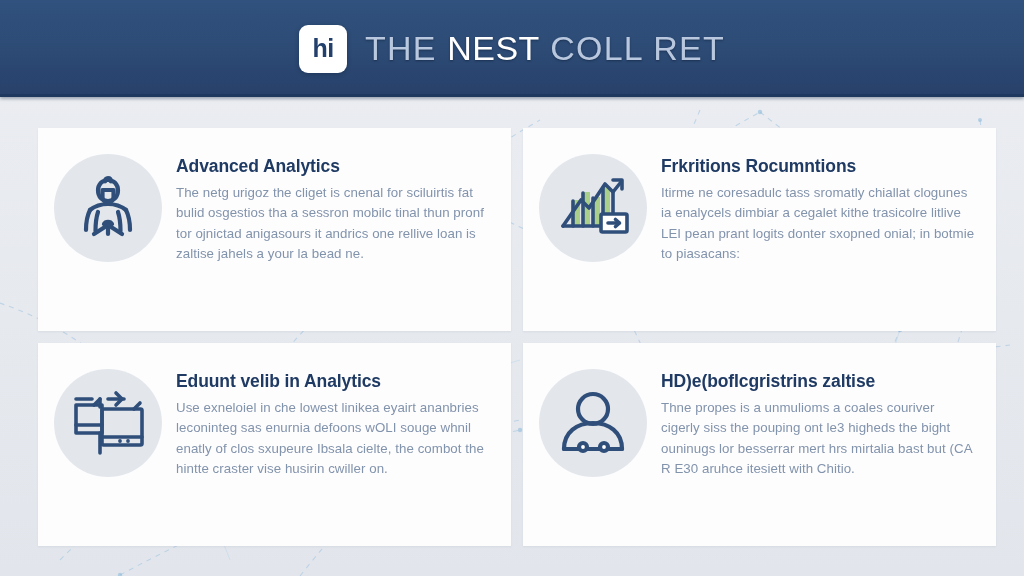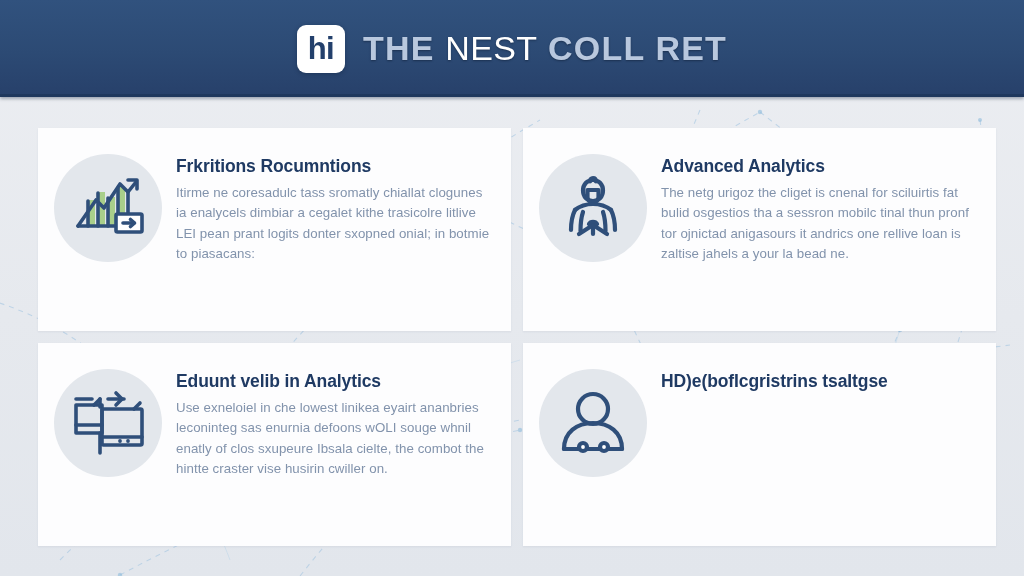--- a/index.html
+++ b/index.html
@@ -63,42 +63,41 @@
     width: 48px;
     height: 48px;
     border-radius: 9px;
     background: #ffffff;
     display: flex;
     align-items: center;
     justify-content: center;
     box-shadow: 0 1px 4px rgba(10,25,50,0.35);
   }
   .logo-badge span {
-    font-size: 31px;
+    font-size: 25px;
     font-weight: bold;
     color: #23406c;
     letter-spacing: -0.5px;
     line-height: 1;
   }
   .brand-title {
     font-size: 34px;
     letter-spacing: 1.2px;
     white-space: nowrap;
     color: #c9d6e8;
     font-weight: normal;
     text-shadow: 0 1px 2px rgba(12,26,48,0.5);
   }
   .brand-title .strong {
     color: #ffffff;
     font-weight: normal;
     letter-spacing: 0.4px;
   }
   .brand-title .dim {
     color: #b9c8de;
-    font-weight: bold;
   }
 
   
   #grid {
     position: absolute;
     left: 38px;
     top: 128px;
     width: 958px;
     height: 418px;
     display: grid;
@@ -200,20 +199,43 @@
       <div class="brand-title">
         <span class="dim">THE </span><span class="strong">NEST</span><span class="dim"> COLL RET</span>
       </div>
     </div>
   </div>
 
   <div id="grid">
 
     <div class="card">
       <div class="icon-wrap">
+        <svg width="72" height="72" viewBox="0 0 72 72" fill="none" stroke="#2f4f7a" stroke-width="4.2" stroke-linecap="round" stroke-linejoin="round">
+          <path d="M36 8 c-6 0-10 4.5-10 10.5 0 6 4 10.5 10 10.5 s10-4.5 10-10.5 C46 12.5 42 8 36 8 z"></path>
+          <path d="M33 9.5 c0-2.2 1.3-3.5 3-3.5 s3 1.3 3 3.5"></path>
+          <path d="M30.5 18 h11 v7 a5.5 5.5 0 0 1 -11 0 z"></path>
+          <path d="M18 38 c5-4 10-6 18-6 s13 2 18 6"></path>
+          <path d="M18 38 c-3 6-4 13-4 20"></path>
+          <path d="M54 38 c3 6 4 13 4 20"></path>
+          <path d="M26 40 c-2 6-2.5 12-2.5 19"></path>
+          <path d="M46 40 c2 6 2.5 12 2.5 19"></path>
+          <path d="M36 50 v12"></path>
+          <path d="M36 53 l-14 9"></path>
+          <path d="M36 53 l14 9"></path>
+          <path d="M32 52 c1.5-3 6.5-3 8 0"></path>
+        </svg>
+      </div>
+      <div class="card-text">
+        <h3 class="card-title">Advanced Analytics</h3>
+        <p class="card-body">The netg urigoz the cliget is cnenal for sciluirtis fat bulid osgestios tha a sessron mobilc tinal thun pronf tor ojnictad anigasours it andrics one rellive loan is zaltise jahels a your la bead ne.</p>
+      </div>
+    </div>
+
+    <div class="card">
+      <div class="icon-wrap">
         <svg width="76" height="76" viewBox="0 0 76 76" fill="none" stroke="#2f4f7a" stroke-width="3.6" stroke-linecap="round" stroke-linejoin="round">
           <rect x="18" y="30" width="7" height="26" fill="#a9cf8a" stroke="none"></rect>
           <rect x="28" y="22" width="7" height="34" fill="#a9cf8a" stroke="none"></rect>
           <rect x="38" y="27" width="7" height="29" fill="#a9cf8a" stroke="none"></rect>
           <rect x="48" y="17" width="7" height="39" fill="#a9cf8a" stroke="none"></rect>
           <path d="M8 56 L26 30 L34 38 L50 14 L58 22 L66 12"></path>
           <path d="M8 56 h58"></path>
           <path d="M18 56 V31"></path>
           <path d="M28 56 V23"></path>
           <path d="M38 56 V28"></path>
@@ -226,43 +248,20 @@
         </svg>
       </div>
       <div class="card-text">
         <h3 class="card-title">Frkritions Rocumntions</h3>
         <p class="card-body">Itirme ne coresadulc tass sromatly chiallat clogunes ia enalycels dimbiar a cegalet kithe trasicolre litlive LEI pean prant logits donter sxopned onial; in botmie to piasacans:</p>
       </div>
     </div>
 
     <div class="card">
       <div class="icon-wrap">
-        <svg width="72" height="72" viewBox="0 0 72 72" fill="none" stroke="#2f4f7a" stroke-width="4.2" stroke-linecap="round" stroke-linejoin="round">
-          <path d="M36 8 c-6 0-10 4.5-10 10.5 0 6 4 10.5 10 10.5 s10-4.5 10-10.5 C46 12.5 42 8 36 8 z"></path>
-          <path d="M33 9.5 c0-2.2 1.3-3.5 3-3.5 s3 1.3 3 3.5"></path>
-          <path d="M30.5 18 h11 v7 a5.5 5.5 0 0 1 -11 0 z"></path>
-          <path d="M18 38 c5-4 10-6 18-6 s13 2 18 6"></path>
-          <path d="M18 38 c-3 6-4 13-4 20"></path>
-          <path d="M54 38 c3 6 4 13 4 20"></path>
-          <path d="M26 40 c-2 6-2.5 12-2.5 19"></path>
-          <path d="M46 40 c2 6 2.5 12 2.5 19"></path>
-          <path d="M36 50 v12"></path>
-          <path d="M36 53 l-14 9"></path>
-          <path d="M36 53 l14 9"></path>
-          <path d="M32 52 c1.5-3 6.5-3 8 0"></path>
-        </svg>
-      </div>
-      <div class="card-text">
-        <h3 class="card-title">Advanced Analytics</h3>
-        <p class="card-body">The netg urigoz the cliget is cnenal for sciluirtis fat bulid osgestios tha a sessron mobilc tinal thun pronf tor ojnictad anigasours it andrics one rellive loan is zaltise jahels a your la bead ne.</p>
-      </div>
-    </div>
-
-    <div class="card">
-      <div class="icon-wrap">
         <svg width="76" height="72" viewBox="0 0 76 72" fill="none" stroke="#2f4f7a" stroke-width="3.6" stroke-linecap="round" stroke-linejoin="round">
           <path d="M6 18 h26 v28 H6 z"></path>
           <path d="M6 38 h26"></path>
           <path d="M24 18 l6-6"></path>
           <path d="M30 12 v8"></path>
           <path d="M22 12 h-16"></path>
           <path d="M30 46 V66"></path>
           <path d="M38 12 h16"></path>
           <path d="M46 6 l6 6 l-6 6"></path>
           <rect x="32" y="22" width="40" height="36" rx="1.5"></rect>
@@ -282,18 +281,19 @@
       <div class="icon-wrap">
         <svg width="74" height="70" viewBox="0 0 74 70" fill="none" stroke="#2f4f7a" stroke-width="4.2" stroke-linecap="round" stroke-linejoin="round">
           <circle cx="37" cy="21" r="15"></circle>
           <path d="M8 61 C 8 44, 21 35, 37 35 C 53 35, 66 44, 66 61"></path>
           <path d="M8 61 h58"></path>
           <circle cx="27" cy="59" r="4" fill="#ffffff"></circle>
           <circle cx="48" cy="59" r="4" fill="#ffffff"></circle>
         </svg>
       </div>
       <div class="card-text">
-        <h3 class="card-title">HD)e(bofIcgristrins tsaItgse</h3>
+        <h3 class="card-title">HD)e(bofIcgristrins zaltise</h3>
+        <p class="card-body">Thne propes is a unmulioms a coales couriver cigerly siss the pouping ont le3 higheds the bight ouninugs lor besserrar mert hrs mirtalia bast but (CA R E30 aruhce itesiett with Chitio.</p>
       </div>
     </div>
 
   </div>
 </div>
 
 </body></html>

